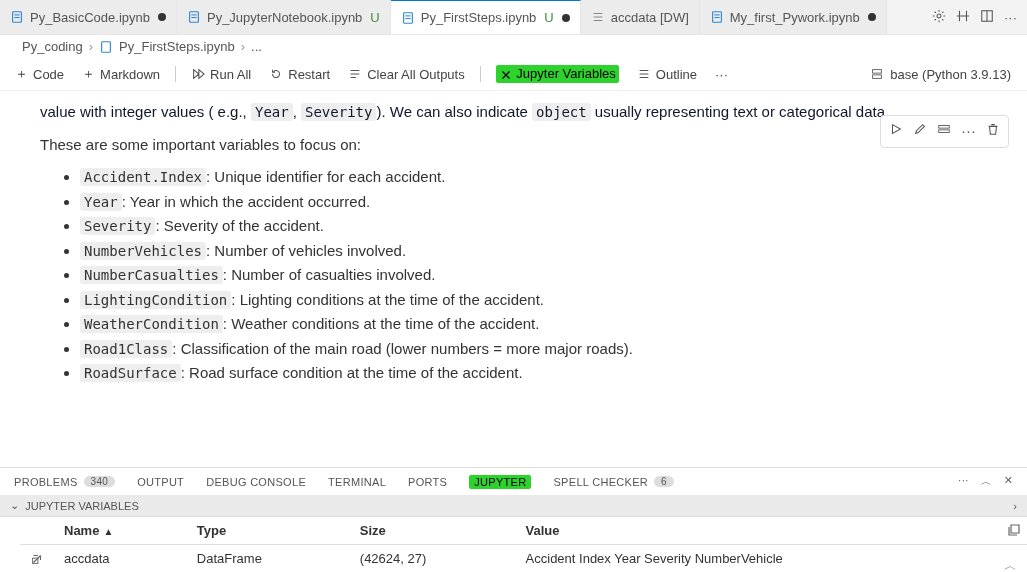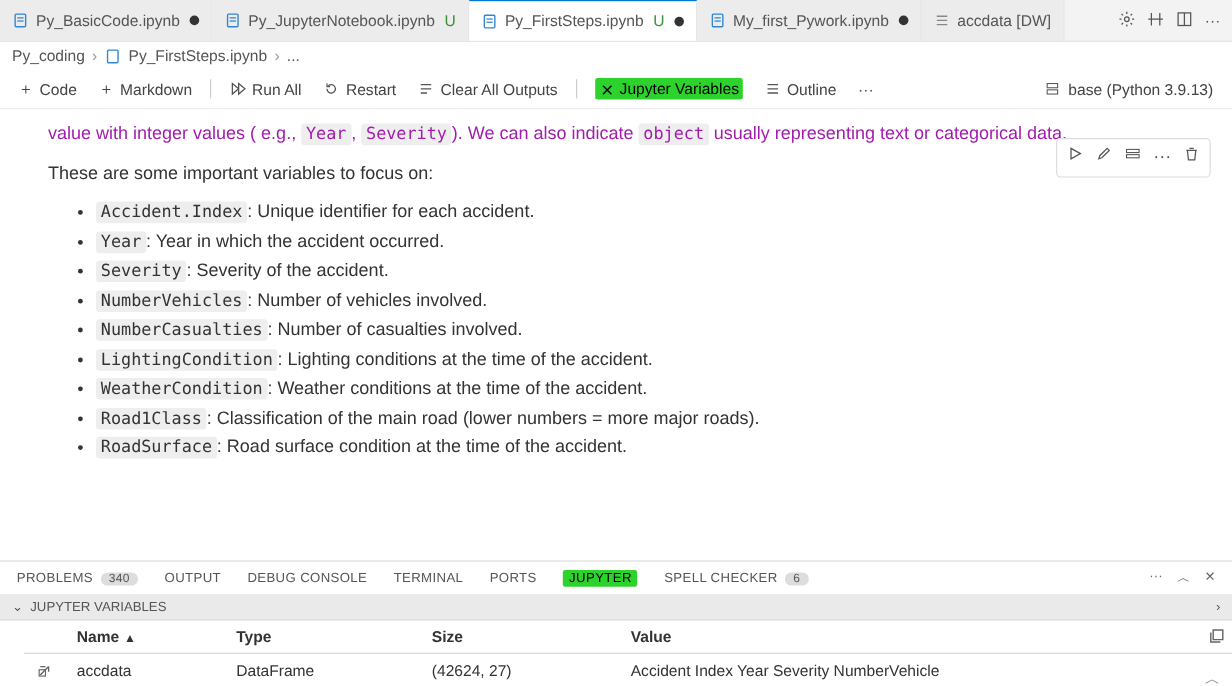--- a/index.html
+++ b/index.html
@@ -9,44 +9,44 @@
   .tab-bar { display: flex; align-items: stretch; background: #f3f3f3; border-bottom: 1px solid #e5e5e5; height: 35px; }
   .tab { display: flex; align-items: center; padding: 0 10px; border-right: 1px solid #e5e5e5; gap: 6px; cursor: pointer; font-size: 13px; color: #555; background: #ececec; white-space: nowrap; }
   .tab.active { background: #fff; border-top: 1px solid #0078d4; }
   .tab .fi { width: 14px; height: 14px; }
   .tab .dot { width: 8px; height: 8px; border-radius: 50%; background: #333; margin-left: 2px; }
   .tab .mod { color: #3a8f3a; margin-left: 2px; }
   .tab-actions { margin-left: auto; display: flex; align-items: center; gap: 10px; padding: 0 10px; color: #555; }
   .tab-actions span { cursor: pointer; }
   
   
-  .crumb-bar { display: flex; align-items: center; padding: 4px 10px; font-size: 13px; color: #555; gap: 6px; }
+  .crumb-bar { display: flex; align-items: center; padding: 4px 10px; font-size: 13px; color: #555; gap: 6px; margin-left: 12px; }
   .crumb-sep { color: #999; }
   
   
   .nb-toolbar { display: flex; align-items: center; padding: 4px 8px; gap: 4px; border-bottom: 1px solid #eee; font-size: 13px; color: #444; }
   .nb-btn { display: flex; align-items: center; gap: 5px; padding: 3px 7px; cursor: pointer; border-radius: 3px; }
   .nb-sep { width: 1px; height: 16px; background: #ccc; margin: 0 4px; }
   .hl-green { background: #2dd22d; color: #000; border-radius: 2px; padding: 1px 3px; }
   .ic { width: 14px; height: 14px; display: inline-block; }
   .kernel { margin-left: auto; display:flex; align-items:center; gap:6px; padding-right:8px; }
   
   
   .nb-area { flex: 1; overflow: auto; padding: 0 40px 12px 40px; font-size: 15px; color: #333; line-height: 1.5; position: relative; }
   .cell-actions { position: absolute; right: 18px; top: 24px; display: flex; gap: 10px; color: #555; border:1px solid #ddd; border-radius:4px; padding:4px 8px; background:#fff; }
   .cell-actions span { cursor: pointer; }
   .nb-area p { margin: 10px 0; }
   .nb-area ul { margin: 8px 0 8px 40px; }
   .nb-area li { margin: 2px 0; list-style: disc; }
   code { font-family: Consolas, monospace; background: #eee; padding: 1px 4px; border-radius: 3px; font-size: 14px; }
-  .trunc-top { color:#a21caf; font-size:15px; margin-top:4px; }
+  .trunc-top { color:#0f172a; font-size:15px; margin-top:4px; }
   
   
   .panel-tabs { display: flex; align-items: center; padding: 6px 14px; gap: 22px; font-size: 11px; color: #555; border-top: 1px solid #ddd; background:#fff; }
-  .panel-tab { cursor: pointer; display:flex; align-items:flex-end; gap:6px; letter-spacing:0.3px; }
+  .panel-tab { cursor: pointer; display:flex; align-items:flex-start; gap:6px; letter-spacing:0.3px; }
   .panel-tab.active { color: #000; }
   .badge { background: #ddd; border-radius: 8px; padding: 0 7px; font-size: 10px; }
   .panel-right { margin-left: auto; display: flex; gap: 12px; color: #666; }
   .panel-right span { cursor:pointer; }
   .hl-tab { background:#2dd22d; color:#000; padding:1px 5px; border-radius:2px; }
   
   .vars-header { background: #eaeaea; padding: 4px 10px; font-size: 11px; color: #555; display:flex; align-items:center; gap:6px; border-bottom:1px solid #ddd; }
   .vars-table { width: 100%; font-size: 13px; color:#333; border-collapse: collapse; margin-left: 20px; }
   .vars-table th { text-align: left; font-weight: 600; padding: 6px 10px; border-bottom: 1px solid #ddd; color:#333; }
   .vars-table td { padding: 6px 10px; }
@@ -85,32 +85,32 @@
         <rect x="3" y="2" width="10" height="12" rx="1" fill="none" stroke="#2f86d2" stroke-width="1.3"></rect>
         <rect x="5" y="5" width="6" height="1.2" fill="#2f86d2"></rect>
         <rect x="5" y="8" width="6" height="1.2" fill="#2f86d2"></rect>
       </svg>
     <span>Py_FirstSteps.ipynb</span>
     <span class="mod">U</span>
     <span class="dot"></span>
   </div>
   <div class="tab">
     <svg class="fi" viewBox="0 0 16 16">
+        <path d="M3 4h10M3 8h10M3 12h10" stroke="#888" stroke-width="1.3"></path>
+      </svg>
+    <span>accdata [DW]</span>
+  </div>
+  <div class="tab">
+    <svg class="fi" viewBox="0 0 16 16">
         <rect x="3" y="2" width="10" height="12" rx="1" fill="none" stroke="#2f86d2" stroke-width="1.3"></rect>
         <rect x="5" y="5" width="6" height="1.2" fill="#2f86d2"></rect>
         <rect x="5" y="8" width="6" height="1.2" fill="#2f86d2"></rect>
       </svg>
     <span>My_first_Pywork.ipynb</span>
     <span class="dot"></span>
-  </div>
-  <div class="tab">
-    <svg class="fi" viewBox="0 0 16 16">
-        <path d="M3 4h10M3 8h10M3 12h10" stroke="#888" stroke-width="1.3"></path>
-      </svg>
-    <span>accdata [DW]</span>
   </div>
   <div class="tab-actions">
     <span><svg class="ic" viewBox="0 0 16 16">
           <circle cx="8" cy="8" r="2.2" fill="none" stroke="#555" stroke-width="1.2"></circle>
           <path d="M8 1v2M8 13v2M1 8h2M13 8h2M3 3l1.4 1.4M11.6 11.6 13 13M3 13l1.4-1.4M11.6 4.4 13 3" stroke="#555" stroke-width="1.2"></path>
         </svg></span>
     <span><svg class="ic" viewBox="0 0 16 16">
           <path d="M4 2v12M12 2v12M1 8h14" stroke="#555" stroke-width="1.2"></path>
         </svg></span>
     <span><svg class="ic" viewBox="0 0 16 16">

